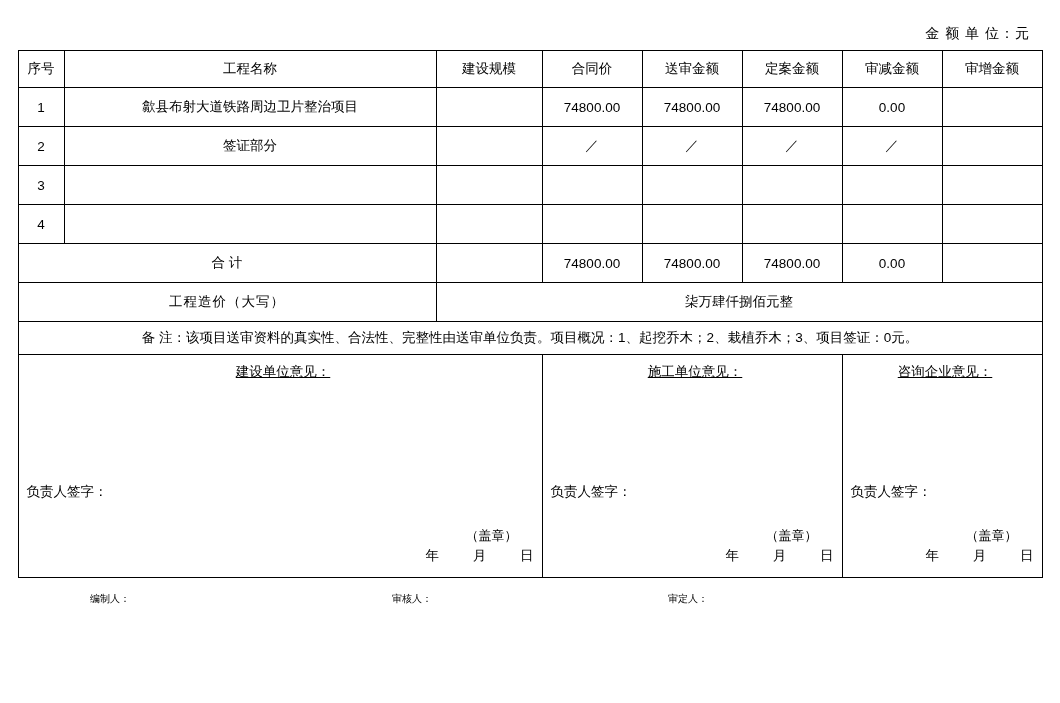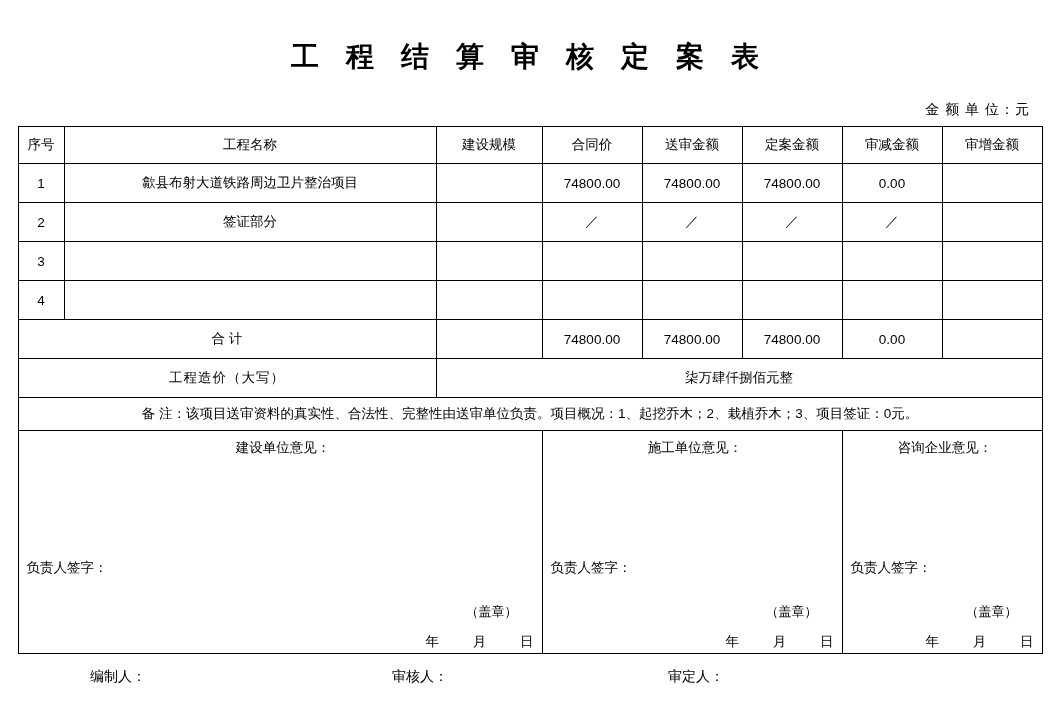--- a/index.html
+++ b/index.html
@@ -107,63 +107,63 @@
     vertical-align: top;
     text-align: left;
     position: relative;
     padding: 0;
   }
   .op-box {
     position: relative;
     height: 222px;
     box-sizing: border-box;
     padding: 8px 8px 0 14px;
+    text-decoration: underline;
   }
   .op-title {
     font-size: 13.5px;
   }
   .op-sign {
     position: absolute;
     left: 8px;
     top: 128px;
     font-size: 13.5px;
   }
   .op-seal {
     position: absolute;
     right: 24px;
     top: 172px;
     font-size: 13px;
   }
   .op-date {
     position: absolute;
     left: 0;
     right: 6px;
-    top: 202px;
+    top: 192px;
     text-align: right;
     font-size: 13.5px;
     letter-spacing: 2px;
   }
   .op-date span { margin-left: 26px; }
   .footer {
     width: 1024px;
     margin: 14px auto 12px auto;
     position: relative;
     height: 24px;
-    font-size: 14px;
+    font-size: 10px;
   }
   .footer .f1 { position: absolute; left: 72px; top: 0; }
   .footer .f2 { position: absolute; left: 374px; top: 0; }
   .footer .f3 { position: absolute; left: 650px; top: 0; }
 </style>
 </head>
 <body>
 
 <div class="page">
 
-  <div class="title">工 程 结 算 审 核 定 案 表</div>
 
   <div class="subhead">
     <div class="amount-unit">金 额 单 位：元</div>
   </div>
 
   <table class="main">
     <colgroup>
       <col style="width:46px">
       <col style="width:372px">
       <col style="width:106px">

